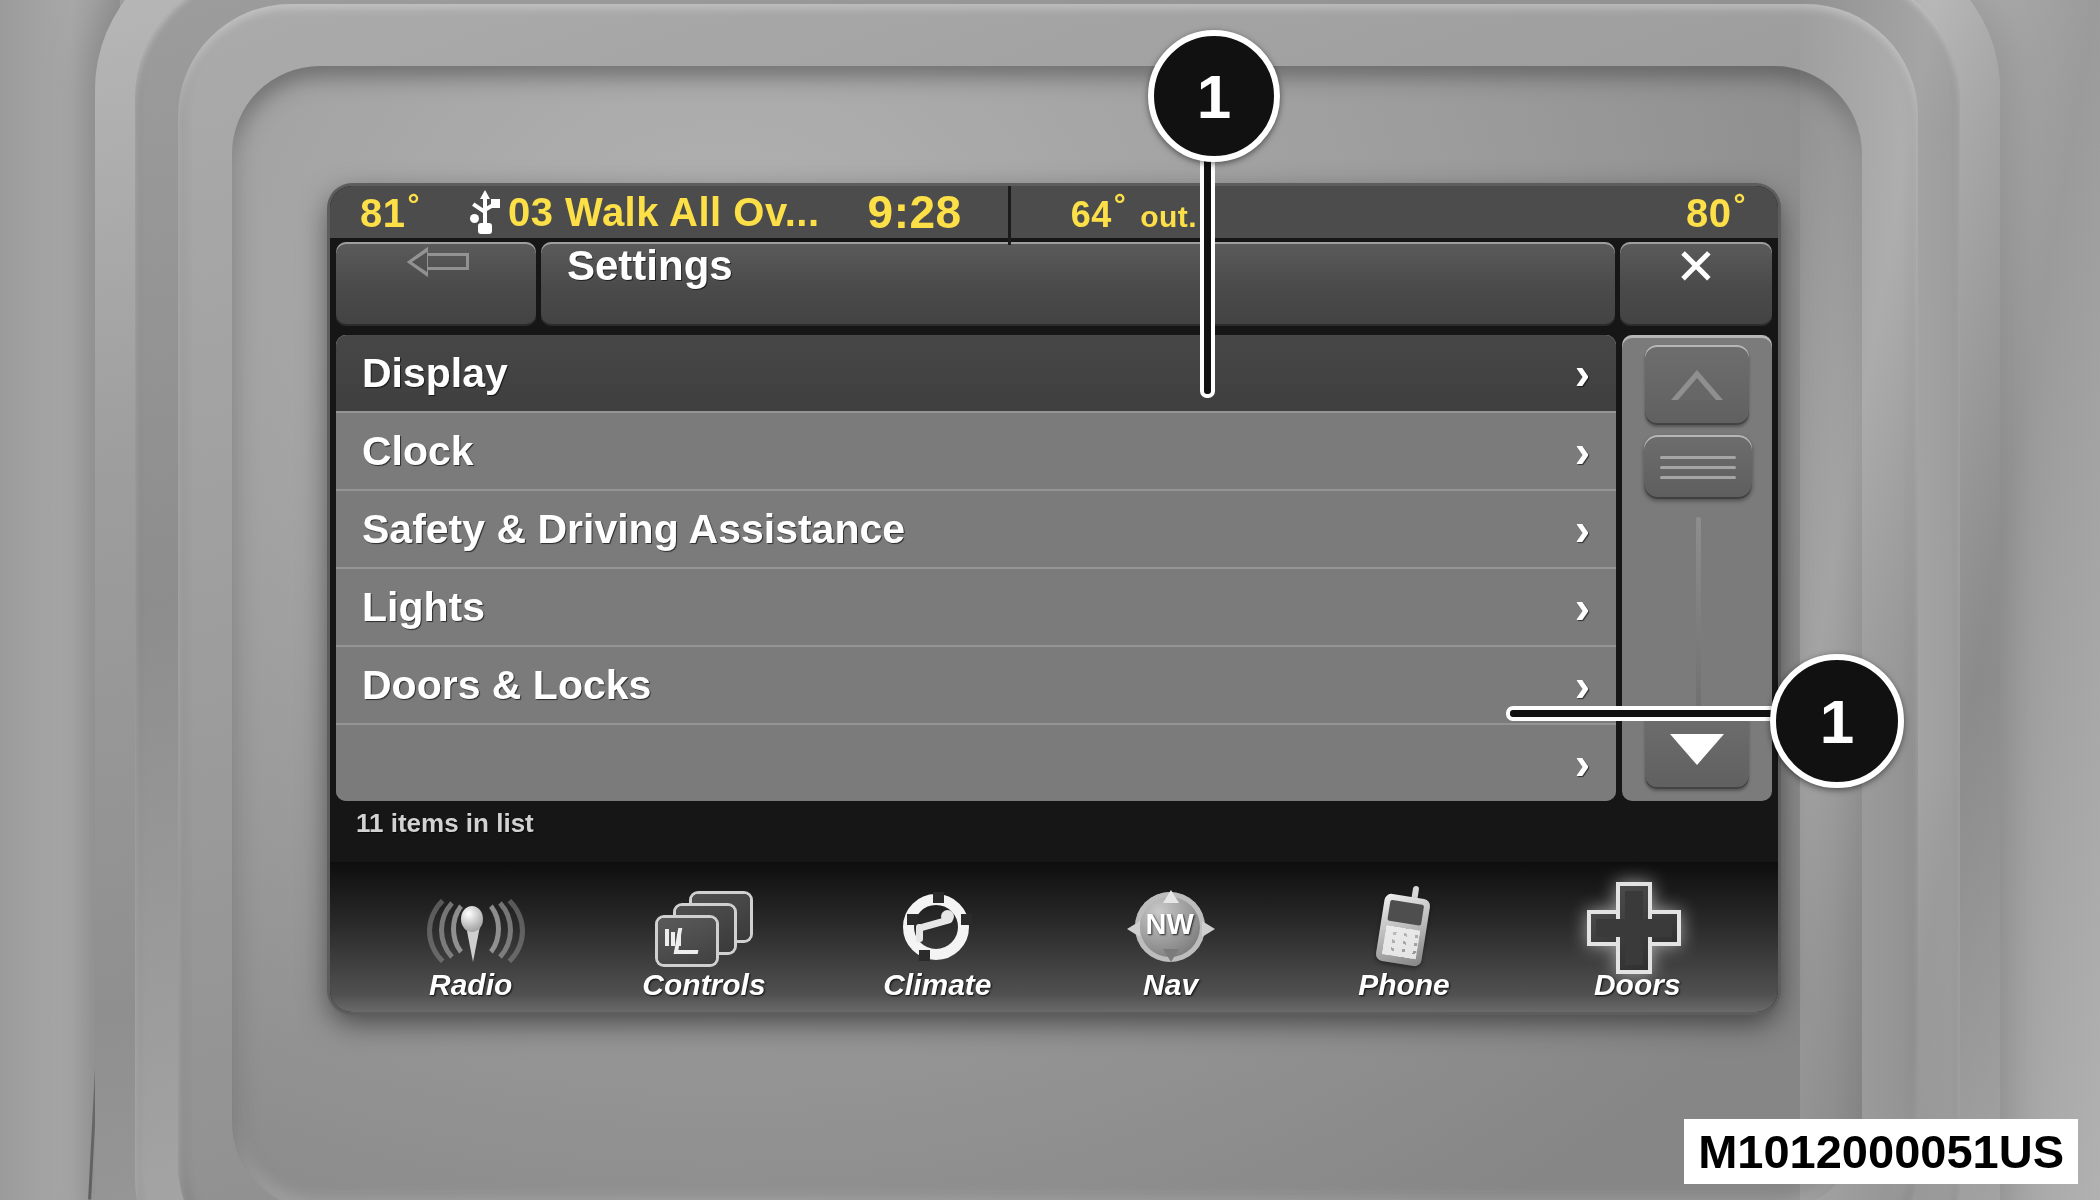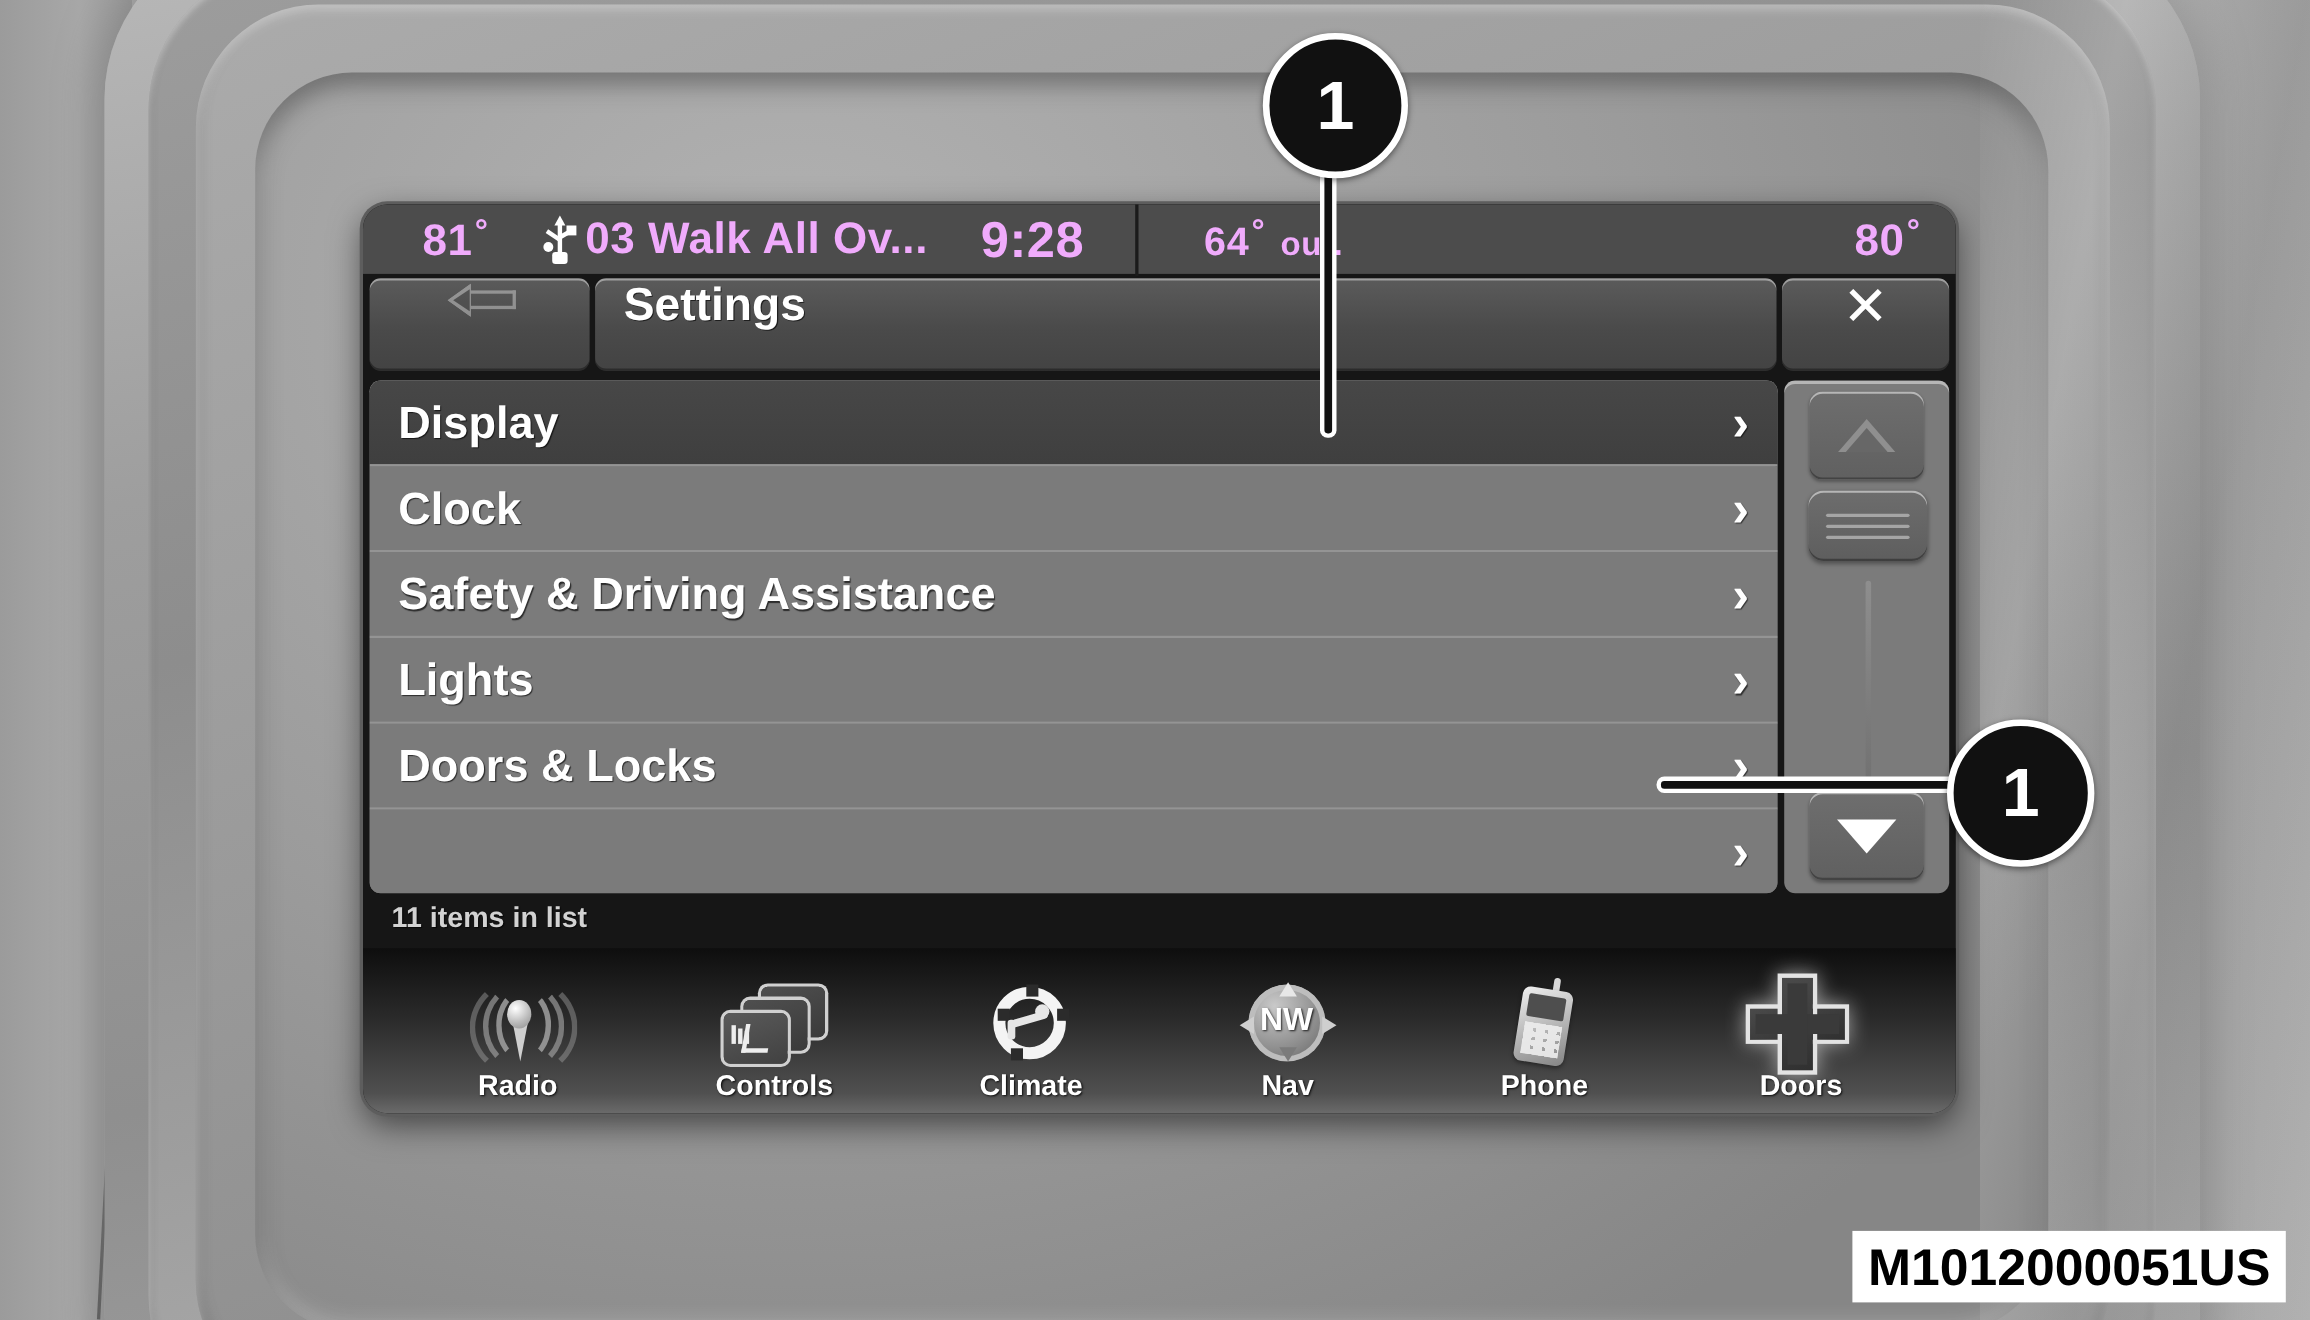--- a/index.html
+++ b/index.html
@@ -37,23 +37,23 @@
     background:linear-gradient(180deg,rgba(70,70,70,.0),rgba(70,70,70,.85));transform:rotate(3deg);}
   #bezel-streak-right{position:absolute;right:0;top:0;width:300px;height:1200px;
     background:linear-gradient(100deg,rgba(255,255,255,0) 0%,rgba(255,255,255,.20) 26%,rgba(120,120,120,.18) 58%,rgba(255,255,255,.10) 100%);}
 
   
   #lcd-screen{position:absolute;left:330px;top:186px;width:1448px;height:826px;
     border-radius:22px;background:#161616;overflow:hidden;
     box-shadow:0 0 0 3px #5d5d5d,0 10px 30px rgba(0,0,0,.55);}
 
   
-  #status-bar{position:relative;height:63px;background:#4c4c4c;
-    display:flex;align-items:center;color:#f0abfc;
-    font-size:40px;font-weight:bold;letter-spacing:.5px;padding-left:24px;}
+  #status-bar{position:relative;height:52px;background:#4c4c4c;
+    display:flex;align-items:center;color:#fde047;
+    font-size:40px;font-weight:bold;letter-spacing:.5px;}
   #status-temp-inside{margin-left:30px;}
   .deg{font-size:30px;vertical-align:12px;margin-left:2px;}
   #usb-icon{margin-left:52px;width:26px;height:44px;position:relative;display:inline-block;}
   #usb-icon .stem{position:absolute;left:11px;top:4px;width:4px;height:36px;background:#fff;}
   #usb-icon .tip{position:absolute;left:8px;top:0;width:0;height:0;
     border-left:5px solid transparent;border-right:5px solid transparent;border-bottom:9px solid #fff;}
   #usb-icon .base{position:absolute;left:6px;bottom:0;width:14px;height:11px;border-radius:3px;background:#fff;}
   #usb-icon .armL{position:absolute;left:0;top:16px;width:14px;height:4px;background:#fff;transform:rotate(34deg);}
   #usb-icon .armR{position:absolute;right:0;top:14px;width:13px;height:4px;background:#fff;transform:rotate(-30deg);}
   #usb-icon .dotL{position:absolute;left:-2px;top:24px;width:9px;height:9px;border-radius:50%;background:#fff;}
@@ -129,21 +129,21 @@
   
   #item-count{color:#d2d2d2;font-size:26px;font-weight:bold;margin:7px 0 0 26px;
     text-shadow:1px 1px 1px rgba(0,0,0,.7);}
 
   
   #nav-bar{position:absolute;left:0;right:0;bottom:0;height:150px;
     background:linear-gradient(180deg,#0e0e0e 0%,#2a2a2a 42%,#505050 88%,#6a6a6a 100%);
     display:flex;align-items:flex-end;justify-content:space-around;padding:0 24px 10px 24px;box-sizing:border-box;}
   .nav-item{width:168px;display:flex;flex-direction:column;align-items:center;gap:2px;}
   .nav-icon{height:78px;width:104px;position:relative;display:flex;align-items:center;justify-content:center;}
-  .nav-label{color:#fff;font-size:26px;font-weight:bold;text-shadow:1px 1px 2px rgba(0,0,0,.85);}
+  .nav-label{color:#fff;font-size:30px;font-weight:bold;text-shadow:1px 1px 2px rgba(0,0,0,.85);font-style:italic;}
 
   
   .ic-radio .wv{position:absolute;border:5px solid #a8a8a8;border-radius:50%;
     border-bottom-color:transparent;border-top-color:transparent;opacity:.8;}
   .ic-radio .w1{width:40px;height:56px;left:32px;top:8px;}
   .ic-radio .w2{width:64px;height:70px;left:20px;top:2px;opacity:.62;}
   .ic-radio .w3{width:88px;height:82px;left:8px;top:-3px;opacity:.42;}
   .ic-radio .knob{position:absolute;left:42px;top:18px;width:22px;height:26px;border-radius:50%;
     background:radial-gradient(circle at 35% 30%,#fff,#b6b6b6 60%,#8d8d8d);}
   .ic-radio .stick{position:absolute;left:47px;top:38px;width:0;height:0;

